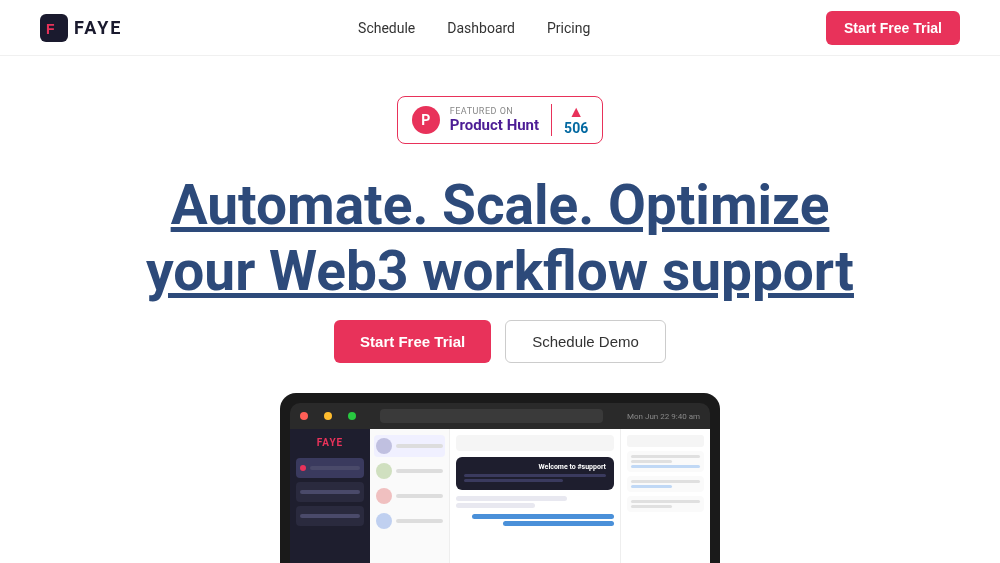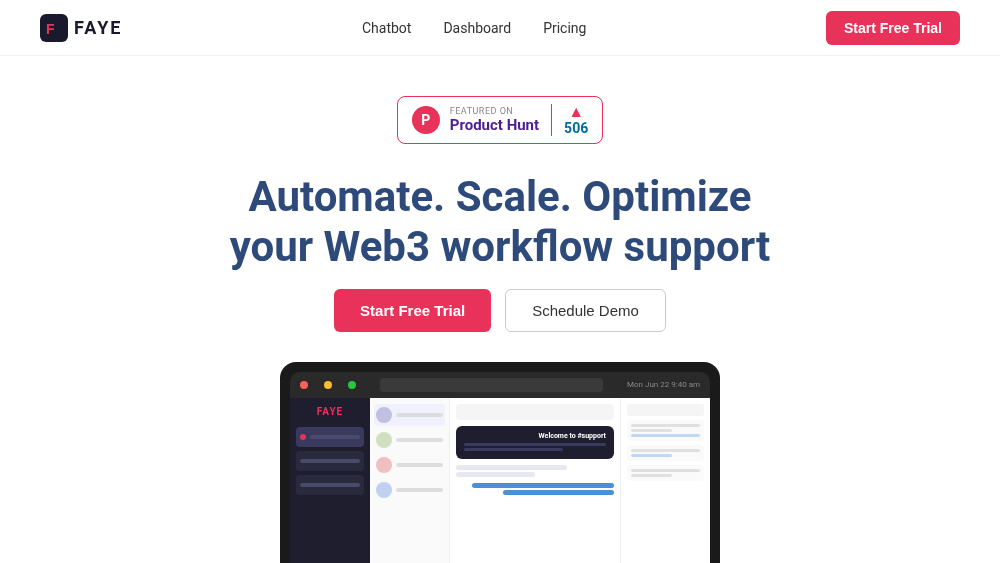--- a/index.html
+++ b/index.html
@@ -140,25 +140,26 @@
     }
 
     .ph-count {
       font-size: 14px;
       font-weight: 700;
       color: #0369a1;
     }
 
     
     .hero-heading {
-      font-size: 42px;
+      font-size: 55px;
       font-weight: 700;
       color: #2d4a7a;
       line-height: 1.2;
       margin-bottom: 16px;
+      text-decoration: underline;
     }
 
     .hero-subtext {
       font-size: 14px;
       color: #666;
       line-height: 1.6;
       max-width: 340px;
       margin-bottom: 26px;
     }
 
@@ -435,21 +436,21 @@
 <nav class="navbar">
   <div class="navbar-logo">
     <svg class="logo-icon" viewBox="0 0 28 28" fill="none" xmlns="http://www.w3.org/2000/svg">
       <rect width="28" height="28" rx="6" fill="#1a1a2e"></rect>
       <text x="6" y="20" font-size="14" font-weight="900" fill="#e8325a" font-family="Arial">F</text>
     </svg>
     <span class="logo-text">FAYE</span>
   </div>
 
   <div class="navbar-links">
-    <a class="navbar-link">Chatbot</a>
+    <a class="navbar-link">Schedule</a>
     <a class="navbar-link">Dashboard</a>
     <a class="navbar-link">Pricing</a>
   </div>
 
   <button class="btn-start-nav">Start Free Trial</button>
 </nav>
 
 <main class="hero">
 
   <div class="ph-badge">

